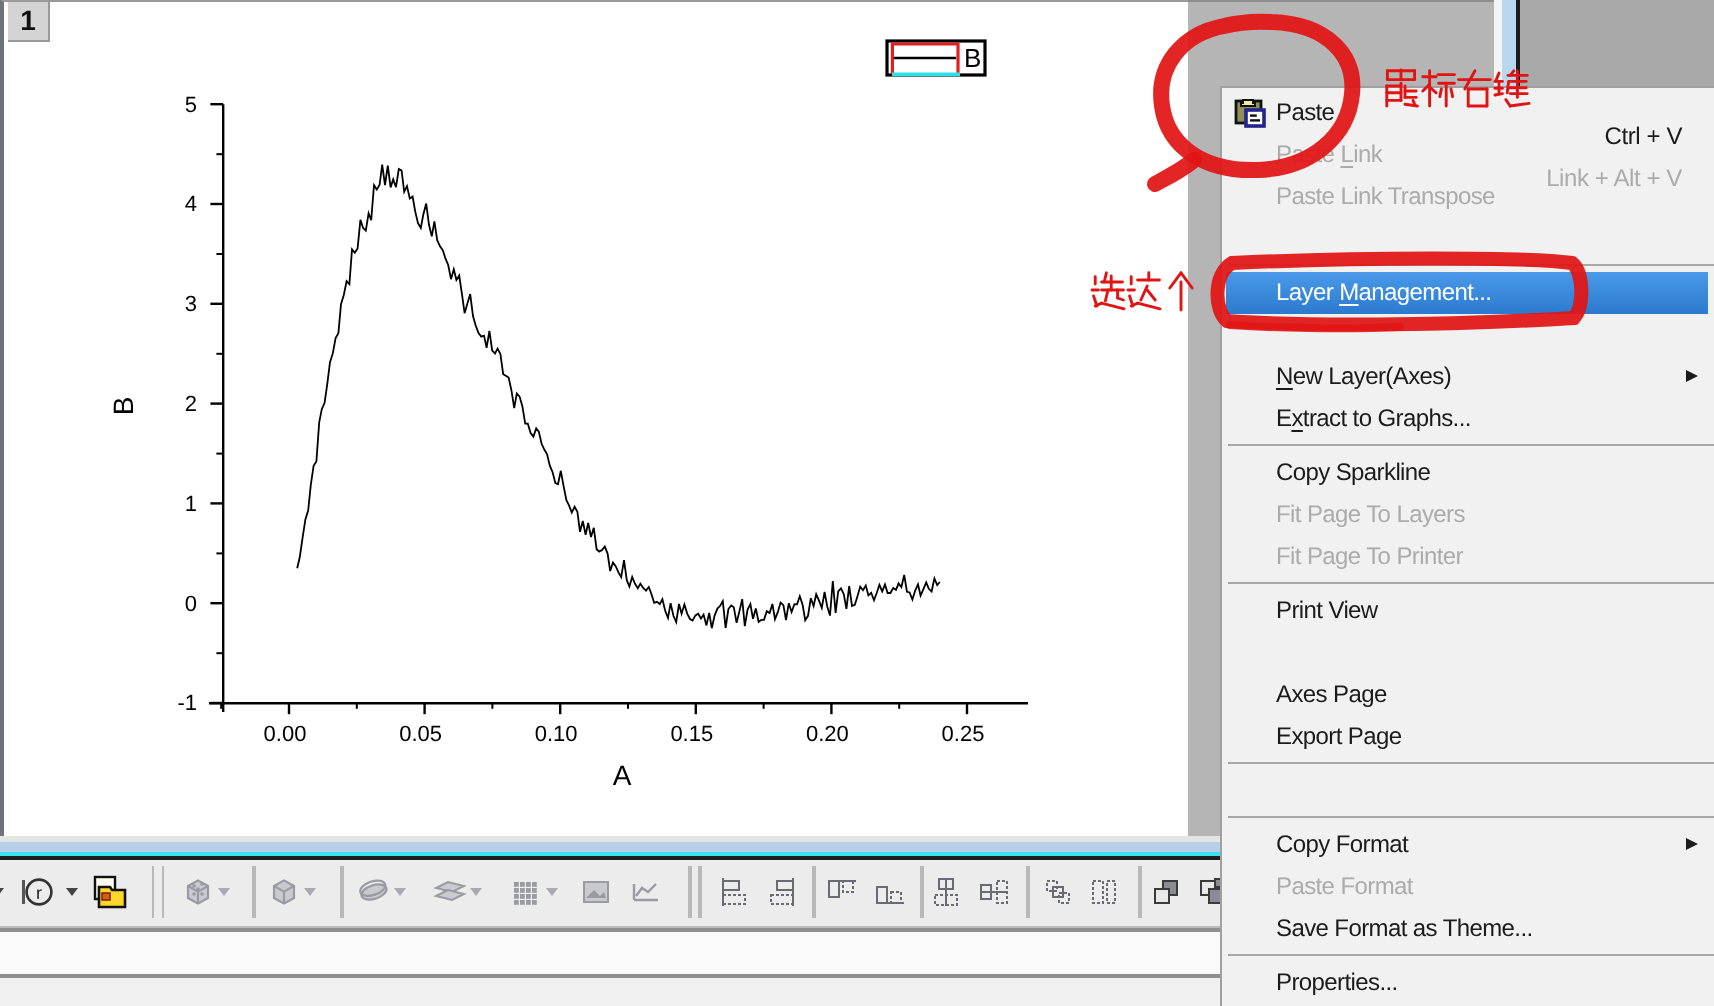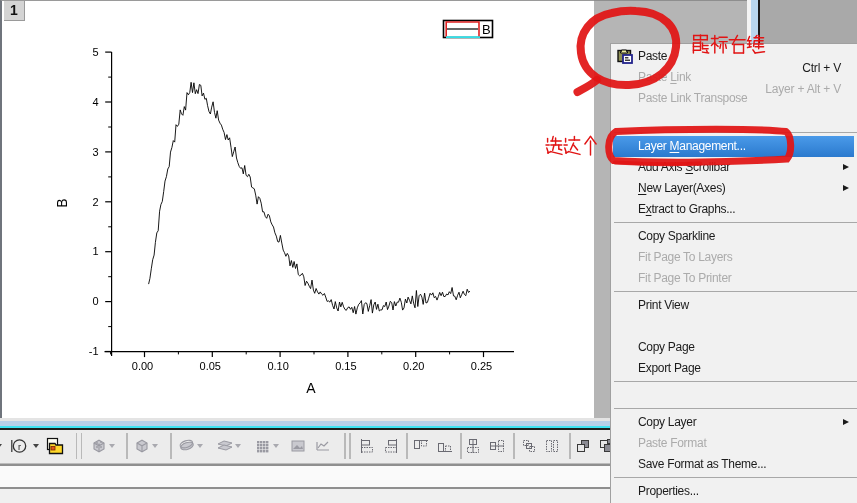--- a/index.html
+++ b/index.html
@@ -246,33 +246,29 @@
       <svg class="micon" width="16" height="15" viewBox="0 0 16 15">
         <rect x="1" y="1.5" width="12.5" height="11" fill="#8f9055" stroke="#111" stroke-width="1.4"></rect>
         <path d="M4.5 2.5 L4.5 1 L9.5 1 L9.5 2.5 L10.5 2.5 L10.5 4 L3.5 4 L3.5 2.5 Z" fill="#eeeea0" stroke="#111" stroke-width="1"></path>
         <rect x="6" y="6" width="9" height="8" fill="#ffffff" stroke="#23248c" stroke-width="1.8"></rect>
         <rect x="8" y="8.2" width="3.4" height="1.2" fill="#111"></rect>
         <rect x="8" y="10.6" width="5" height="1.2" fill="#111"></rect>
       </svg>
     </div>
 <div class="mi dis" style="top:23px">
       <span class="lab">Paste <u>L</u>ink</span>
-      <span class="sc">Layer + Alt + V</span>
+      <span class="sc">Link + Alt + V</span>
     </div>
 <div class="mi dis" style="top:44px">
       <span class="lab">Paste Link Transpose</span>
     </div>
 <div class="msep" style="top:88px"></div>
 <div class="mi hl" style="top:92px">
       <span class="lab">Layer <u>M</u>anagement...</span>
     </div>
-<div class="mi" style="top:113px">
-      <span class="lab">Add Axis <u>S</u>crollbar</span>
-      <span class="arr"></span>
-    </div>
 <div class="mi" style="top:134px">
       <span class="lab"><u>N</u>ew Layer(Axes)</span>
       <span class="arr"></span>
     </div>
 <div class="mi" style="top:155px">
       <span class="lab">E<u>x</u>tract to Graphs...</span>
     </div>
 <div class="msep" style="top:178px"></div>
 <div class="mi" style="top:182px">
       <span class="lab">Copy Sparkline</span>
@@ -281,29 +277,29 @@
       <span class="lab">Fit Page To Layers</span>
     </div>
 <div class="mi dis" style="top:224px">
       <span class="lab">Fit Page To Printer</span>
     </div>
 <div class="msep" style="top:247px"></div>
 <div class="mi" style="top:251px">
       <span class="lab">Print View</span>
     </div>
 <div class="mi" style="top:293px">
-      <span class="lab">Copy Page</span>
+      <span class="lab">Axes Page</span>
     </div>
 <div class="mi" style="top:314px">
       <span class="lab">Export Page</span>
     </div>
 <div class="msep" style="top:337px"></div>
 <div class="msep" style="top:364px"></div>
 <div class="mi" style="top:368px">
-      <span class="lab">Copy Layer</span>
+      <span class="lab">Copy Format</span>
       <span class="arr"></span>
     </div>
 <div class="mi dis" style="top:389px">
       <span class="lab">Paste Format</span>
     </div>
 <div class="mi" style="top:410px">
       <span class="lab">Save Format as Theme...</span>
     </div>
 <div class="msep" style="top:433px"></div>
 <div class="mi" style="top:437px">

